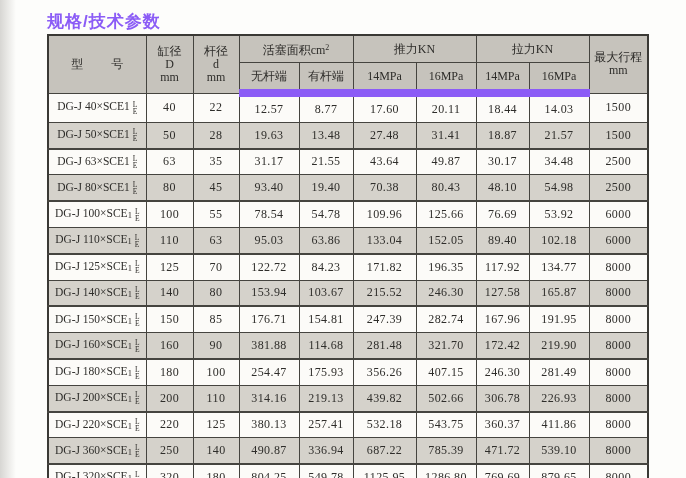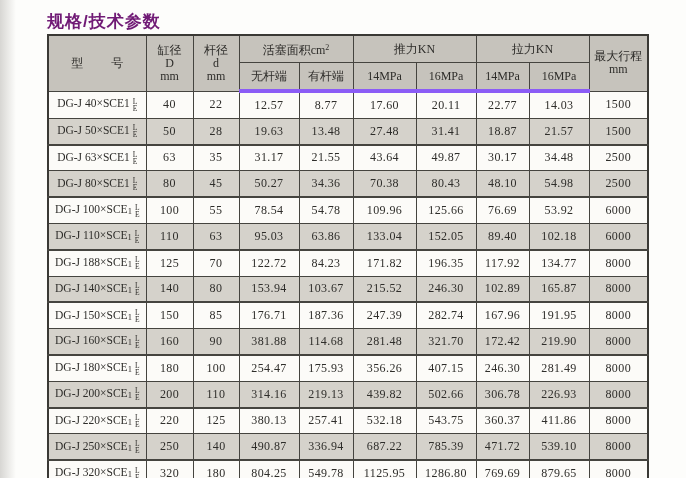--- a/index.html
+++ b/index.html
@@ -10,39 +10,39 @@
     color:#2b2a27;
   }
   .scan-edge{
     position:absolute;left:0;top:0;width:16px;height:478px;
     background:linear-gradient(to right,#d7d6d3,rgba(255,255,255,0));
     pointer-events:none;
   }
   .page-title{
     position:absolute;left:47px;top:10px;
     font-family:"Liberation Sans","DejaVu Sans",sans-serif;
-    font-weight:bold;font-size:17px;letter-spacing:1px;color:#701a75;
+    font-weight:bold;font-size:17px;letter-spacing:1px;color:#8b5cf6;
   }
   table.spec{
     position:absolute;left:47px;top:34px;width:600px;
     border-collapse:collapse;table-layout:fixed;
     font-size:12px;color:#2e2d2a;
   }
   table.spec th,table.spec td{
     border:1px solid #45443f;
     text-align:center;vertical-align:middle;
     padding:0;overflow:hidden;white-space:nowrap;
   }
   table.spec{border:2px solid #3a3935;}
   thead th{
     background:#c6c3bc;font-weight:normal;
     line-height:13px;height:26px;
   }
   thead tr:first-child th[rowspan]{height:54px;}
-  thead tr:last-child th{border-bottom:4px solid #8b5cf6;}
+  thead tr:last-child th{border-bottom:8px solid #8b5cf6;}
   .mh{display:flex;justify-content:center;gap:28px;}
   tbody td{height:24.8px;letter-spacing:0.4px;background:#fcfbf8;}
   tbody tr.alt td{background:#d5d2cb;border-bottom-width:2px;}
   td.model{font-size:11.5px;letter-spacing:0;margin-left:32px;}
   .subn{font-size:8.5px;vertical-align:-1px;}
   .nn{font-size:11.5px;}
   .le{
     display:inline-flex;flex-direction:column;justify-content:center;
     font-size:7.5px;line-height:7px;margin-left:3px;vertical-align:middle;
   }
@@ -111,21 +111,21 @@
         <td class="model"><span>DG-J 40×SCE</span><span class="nn">1</span><span class="le">
             <span>L</span>
             <span>E</span>
           </span></td>
         <td>40</td>
         <td>22</td>
         <td>12.57</td>
         <td>8.77</td>
         <td>17.60</td>
         <td>20.11</td>
-        <td>22.77</td>
+        <td>18.44</td>
         <td>14.03</td>
         <td>1500</td>
       </tr>
       <tr class="alt">
         <td class="model"><span>DG-J 50×SCE</span><span class="nn">1</span><span class="le">
             <span>L</span>
             <span>E</span>
           </span></td>
         <td>50</td>
         <td>28</td>
@@ -152,22 +152,22 @@
         <td>34.48</td>
         <td>2500</td>
       </tr>
       <tr class="alt">
         <td class="model"><span>DG-J 80×SCE</span><span class="nn">1</span><span class="le">
             <span>L</span>
             <span>E</span>
           </span></td>
         <td>80</td>
         <td>45</td>
-        <td>50.27</td>
-        <td>34.36</td>
+        <td>93.40</td>
+        <td>19.40</td>
         <td>70.38</td>
         <td>80.43</td>
         <td>48.10</td>
         <td>54.98</td>
         <td>2500</td>
       </tr>
       <tr>
         <td class="model"><span>DG-J 100×SCE</span><span class="subn">1</span><span class="le">
             <span>L</span>
             <span>E</span>
@@ -191,21 +191,21 @@
         <td>63</td>
         <td>95.03</td>
         <td>63.86</td>
         <td>133.04</td>
         <td>152.05</td>
         <td>89.40</td>
         <td>102.18</td>
         <td>6000</td>
       </tr>
       <tr>
-        <td class="model"><span>DG-J 188×SCE</span><span class="subn">1</span><span class="le">
+        <td class="model"><span>DG-J 125×SCE</span><span class="subn">1</span><span class="le">
             <span>L</span>
             <span>E</span>
           </span></td>
         <td>125</td>
         <td>70</td>
         <td>122.72</td>
         <td>84.23</td>
         <td>171.82</td>
         <td>196.35</td>
         <td>117.92</td>
@@ -216,33 +216,33 @@
         <td class="model"><span>DG-J 140×SCE</span><span class="subn">1</span><span class="le">
             <span>L</span>
             <span>E</span>
           </span></td>
         <td>140</td>
         <td>80</td>
         <td>153.94</td>
         <td>103.67</td>
         <td>215.52</td>
         <td>246.30</td>
-        <td>102.89</td>
+        <td>127.58</td>
         <td>165.87</td>
         <td>8000</td>
       </tr>
       <tr>
         <td class="model"><span>DG-J 150×SCE</span><span class="subn">1</span><span class="le">
             <span>L</span>
             <span>E</span>
           </span></td>
         <td>150</td>
         <td>85</td>
         <td>176.71</td>
-        <td>187.36</td>
+        <td>154.81</td>
         <td>247.39</td>
         <td>282.74</td>
         <td>167.96</td>
         <td>191.95</td>
         <td>8000</td>
       </tr>
       <tr class="alt">
         <td class="model"><span>DG-J 160×SCE</span><span class="subn">1</span><span class="le">
             <span>L</span>
             <span>E</span>
@@ -296,21 +296,21 @@
         <td>125</td>
         <td>380.13</td>
         <td>257.41</td>
         <td>532.18</td>
         <td>543.75</td>
         <td>360.37</td>
         <td>411.86</td>
         <td>8000</td>
       </tr>
       <tr class="alt">
-        <td class="model"><span>DG-J 250×SCE</span><span class="subn">1</span><span class="le">
+        <td class="model"><span>DG-J 360×SCE</span><span class="subn">1</span><span class="le">
             <span>L</span>
             <span>E</span>
           </span></td>
         <td>250</td>
         <td>140</td>
         <td>490.87</td>
         <td>336.94</td>
         <td>687.22</td>
         <td>785.39</td>
         <td>471.72</td>

